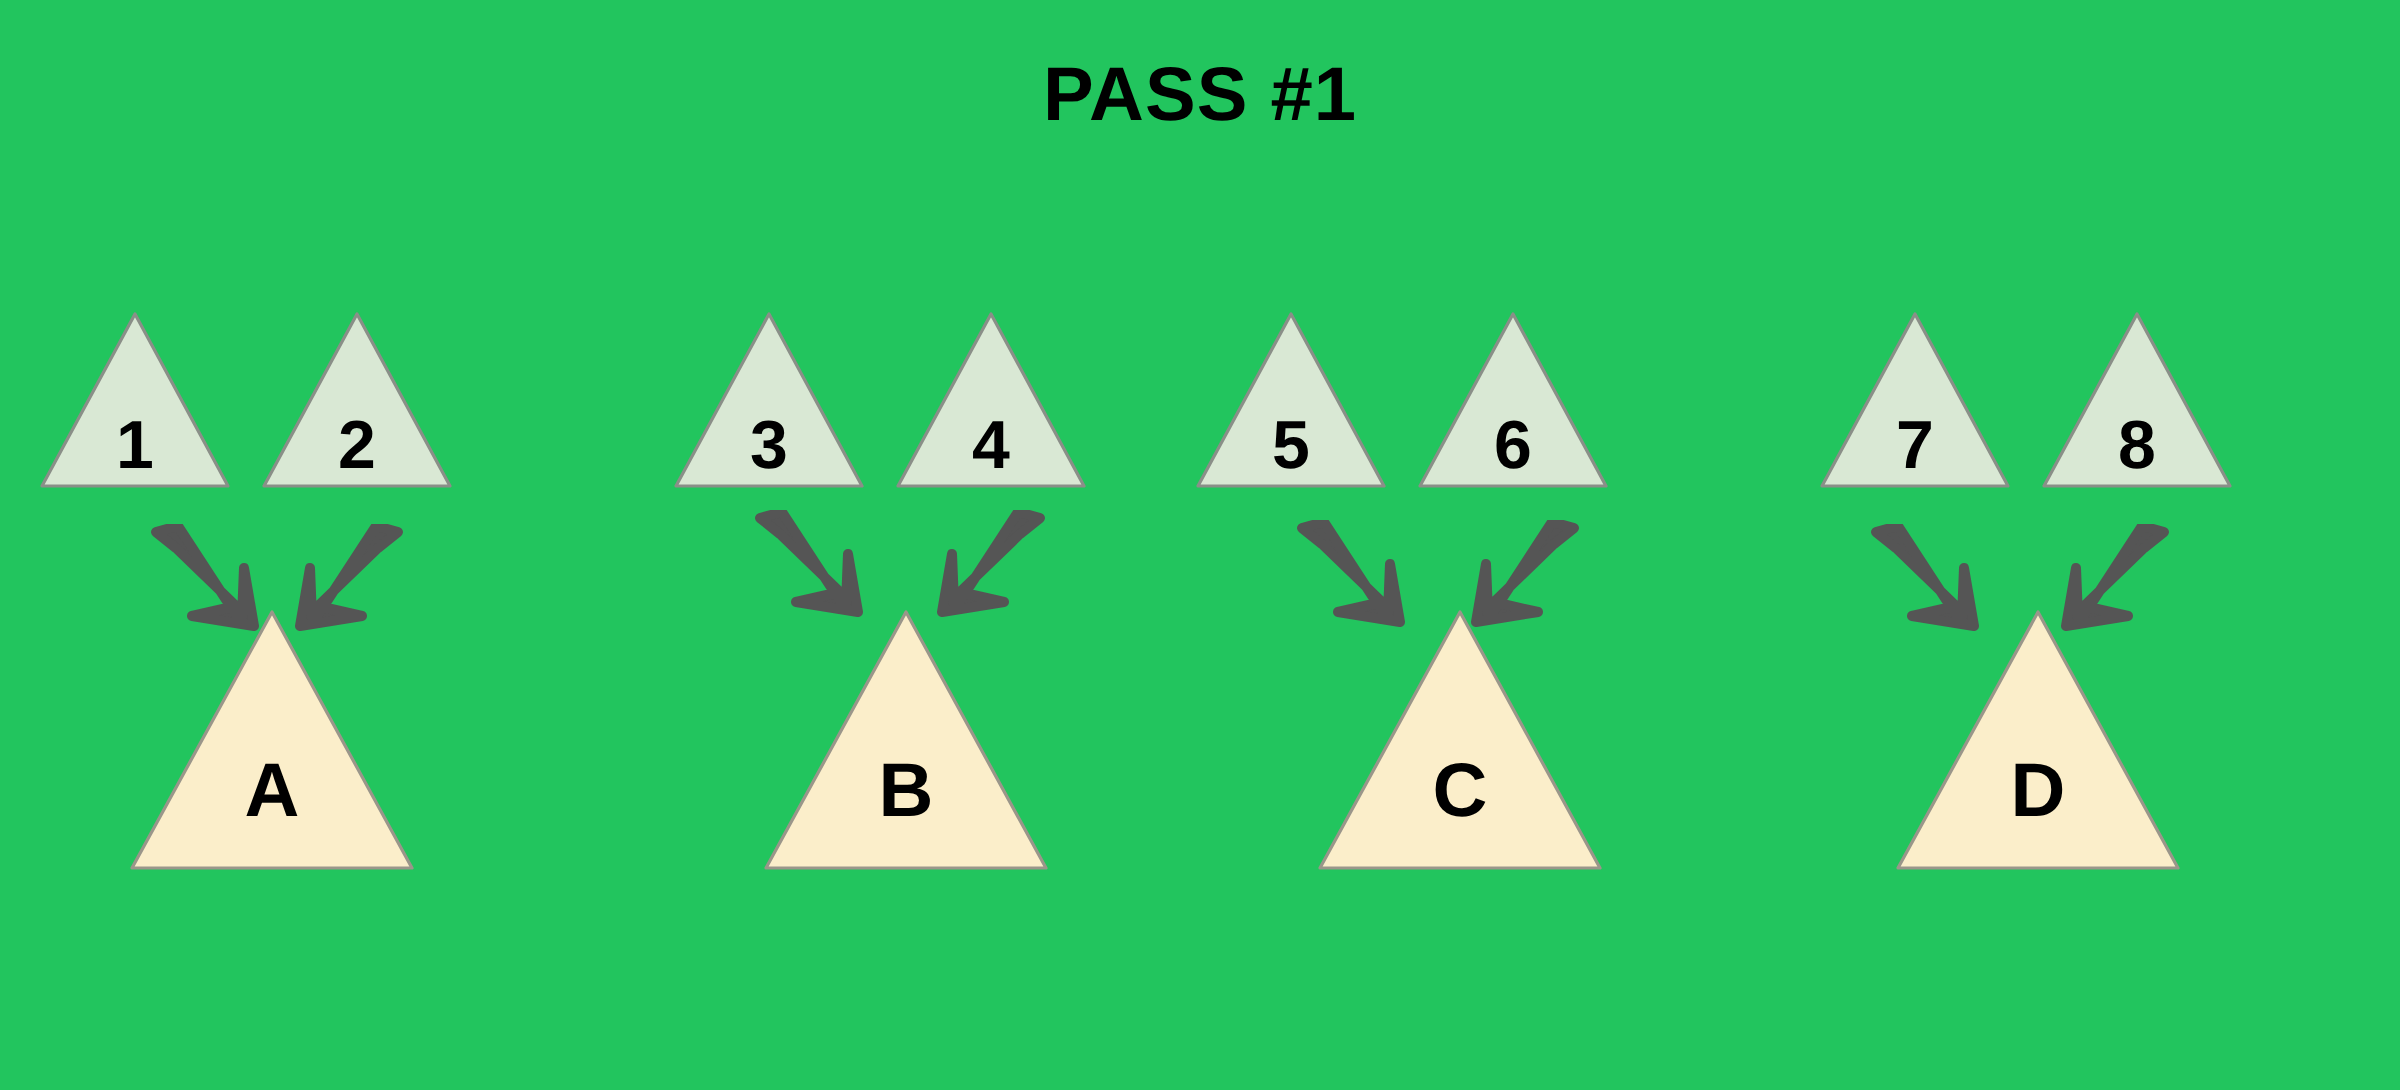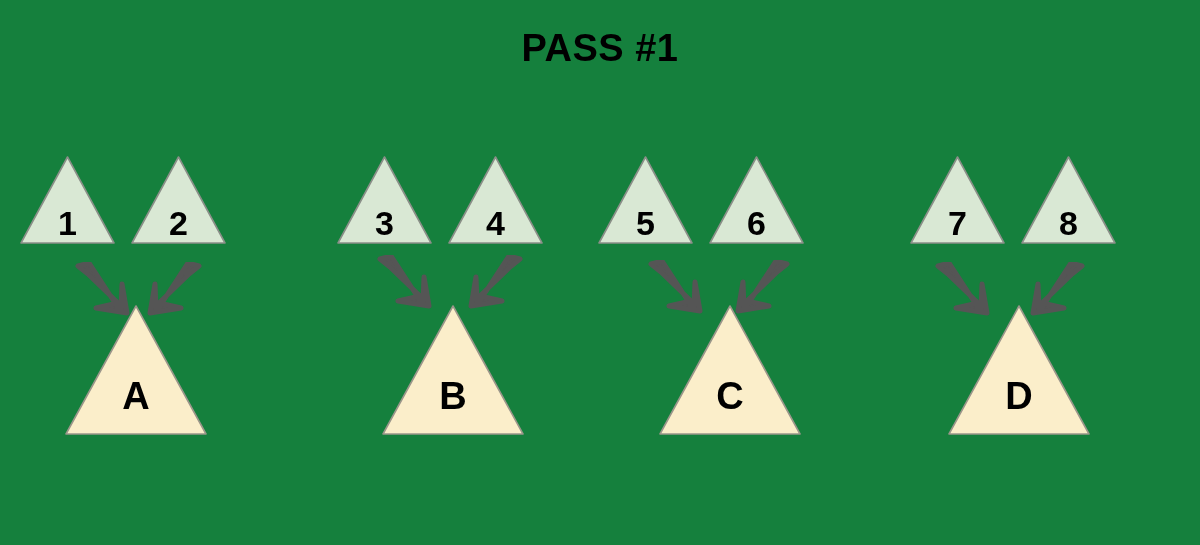--- a/index.html
+++ b/index.html
@@ -9,21 +9,21 @@
     background: #ffffff;
   }
   body {
     font-family: "Liberation Sans", sans-serif;
     -webkit-font-smoothing: antialiased;
   }
   #diagram-root {
     position: relative;
     width: 1200px;
     height: 545px;
-    background: #15803d;
+    background: #22c55e;
     overflow: hidden;
   }
   #page-title {
     position: absolute;
     top: 28px;
     left: 0;
     width: 1200px;
     text-align: center;
     font-size: 38px;
     font-weight: bold;

